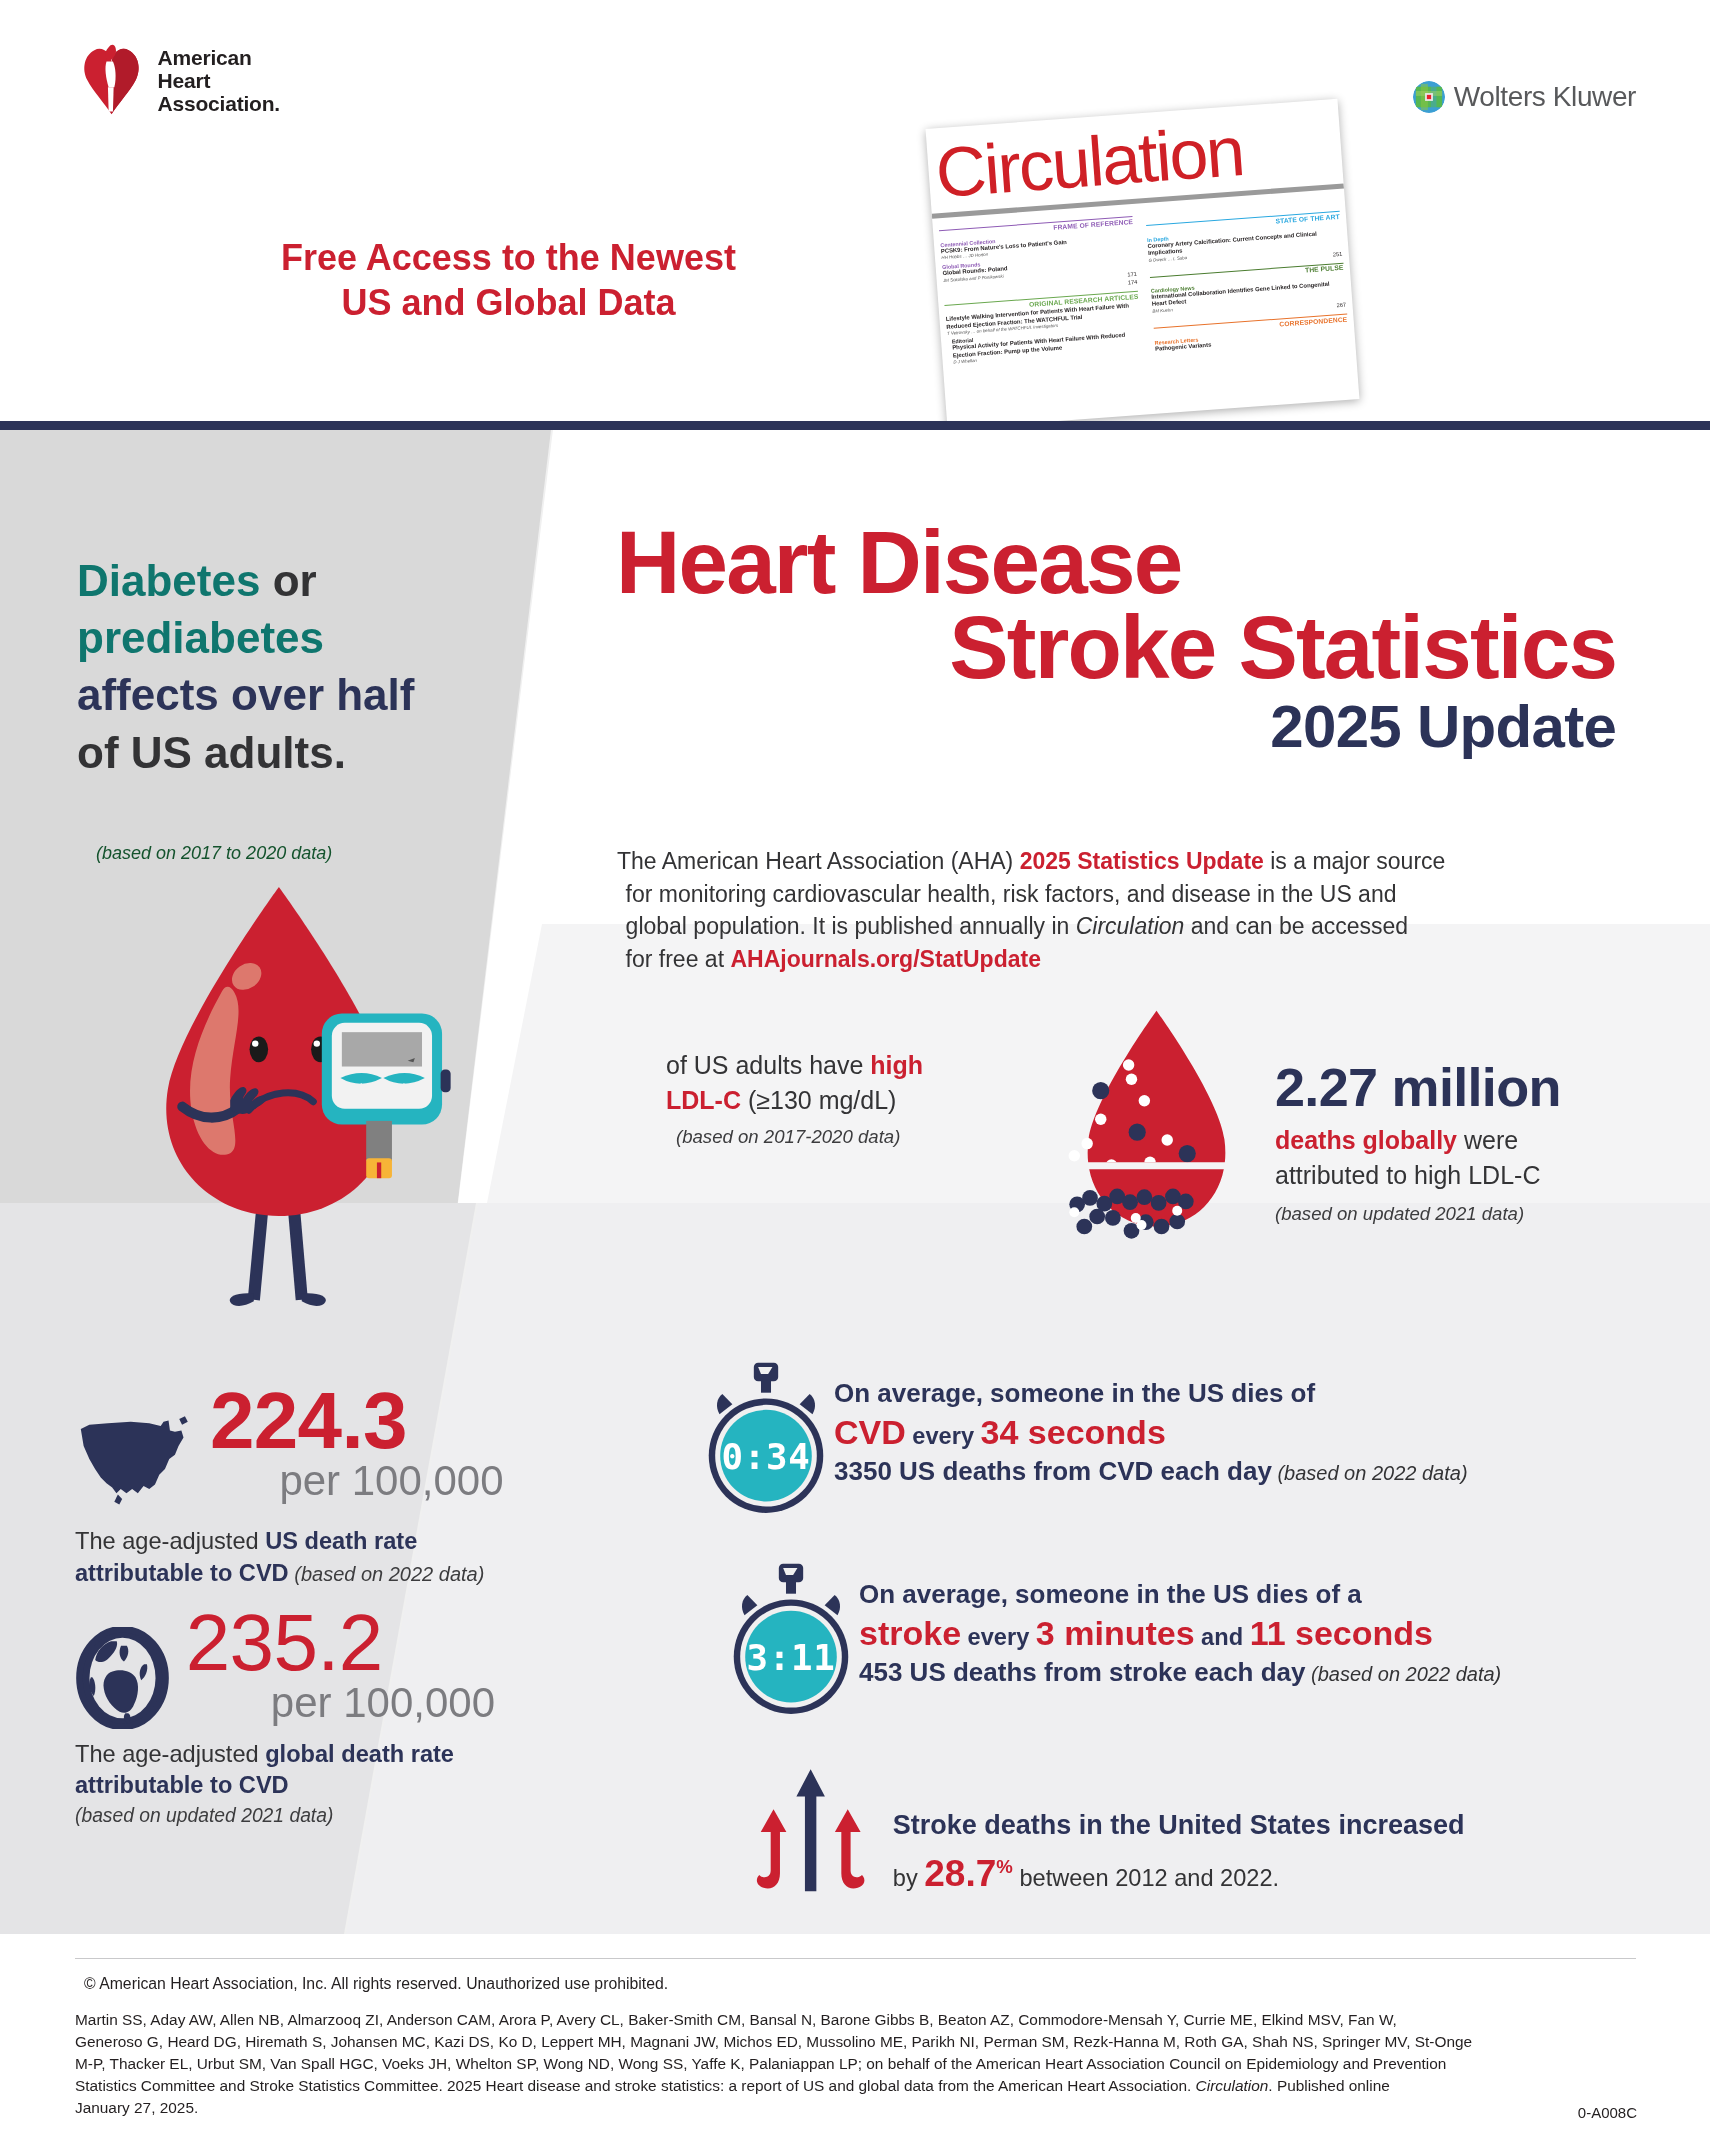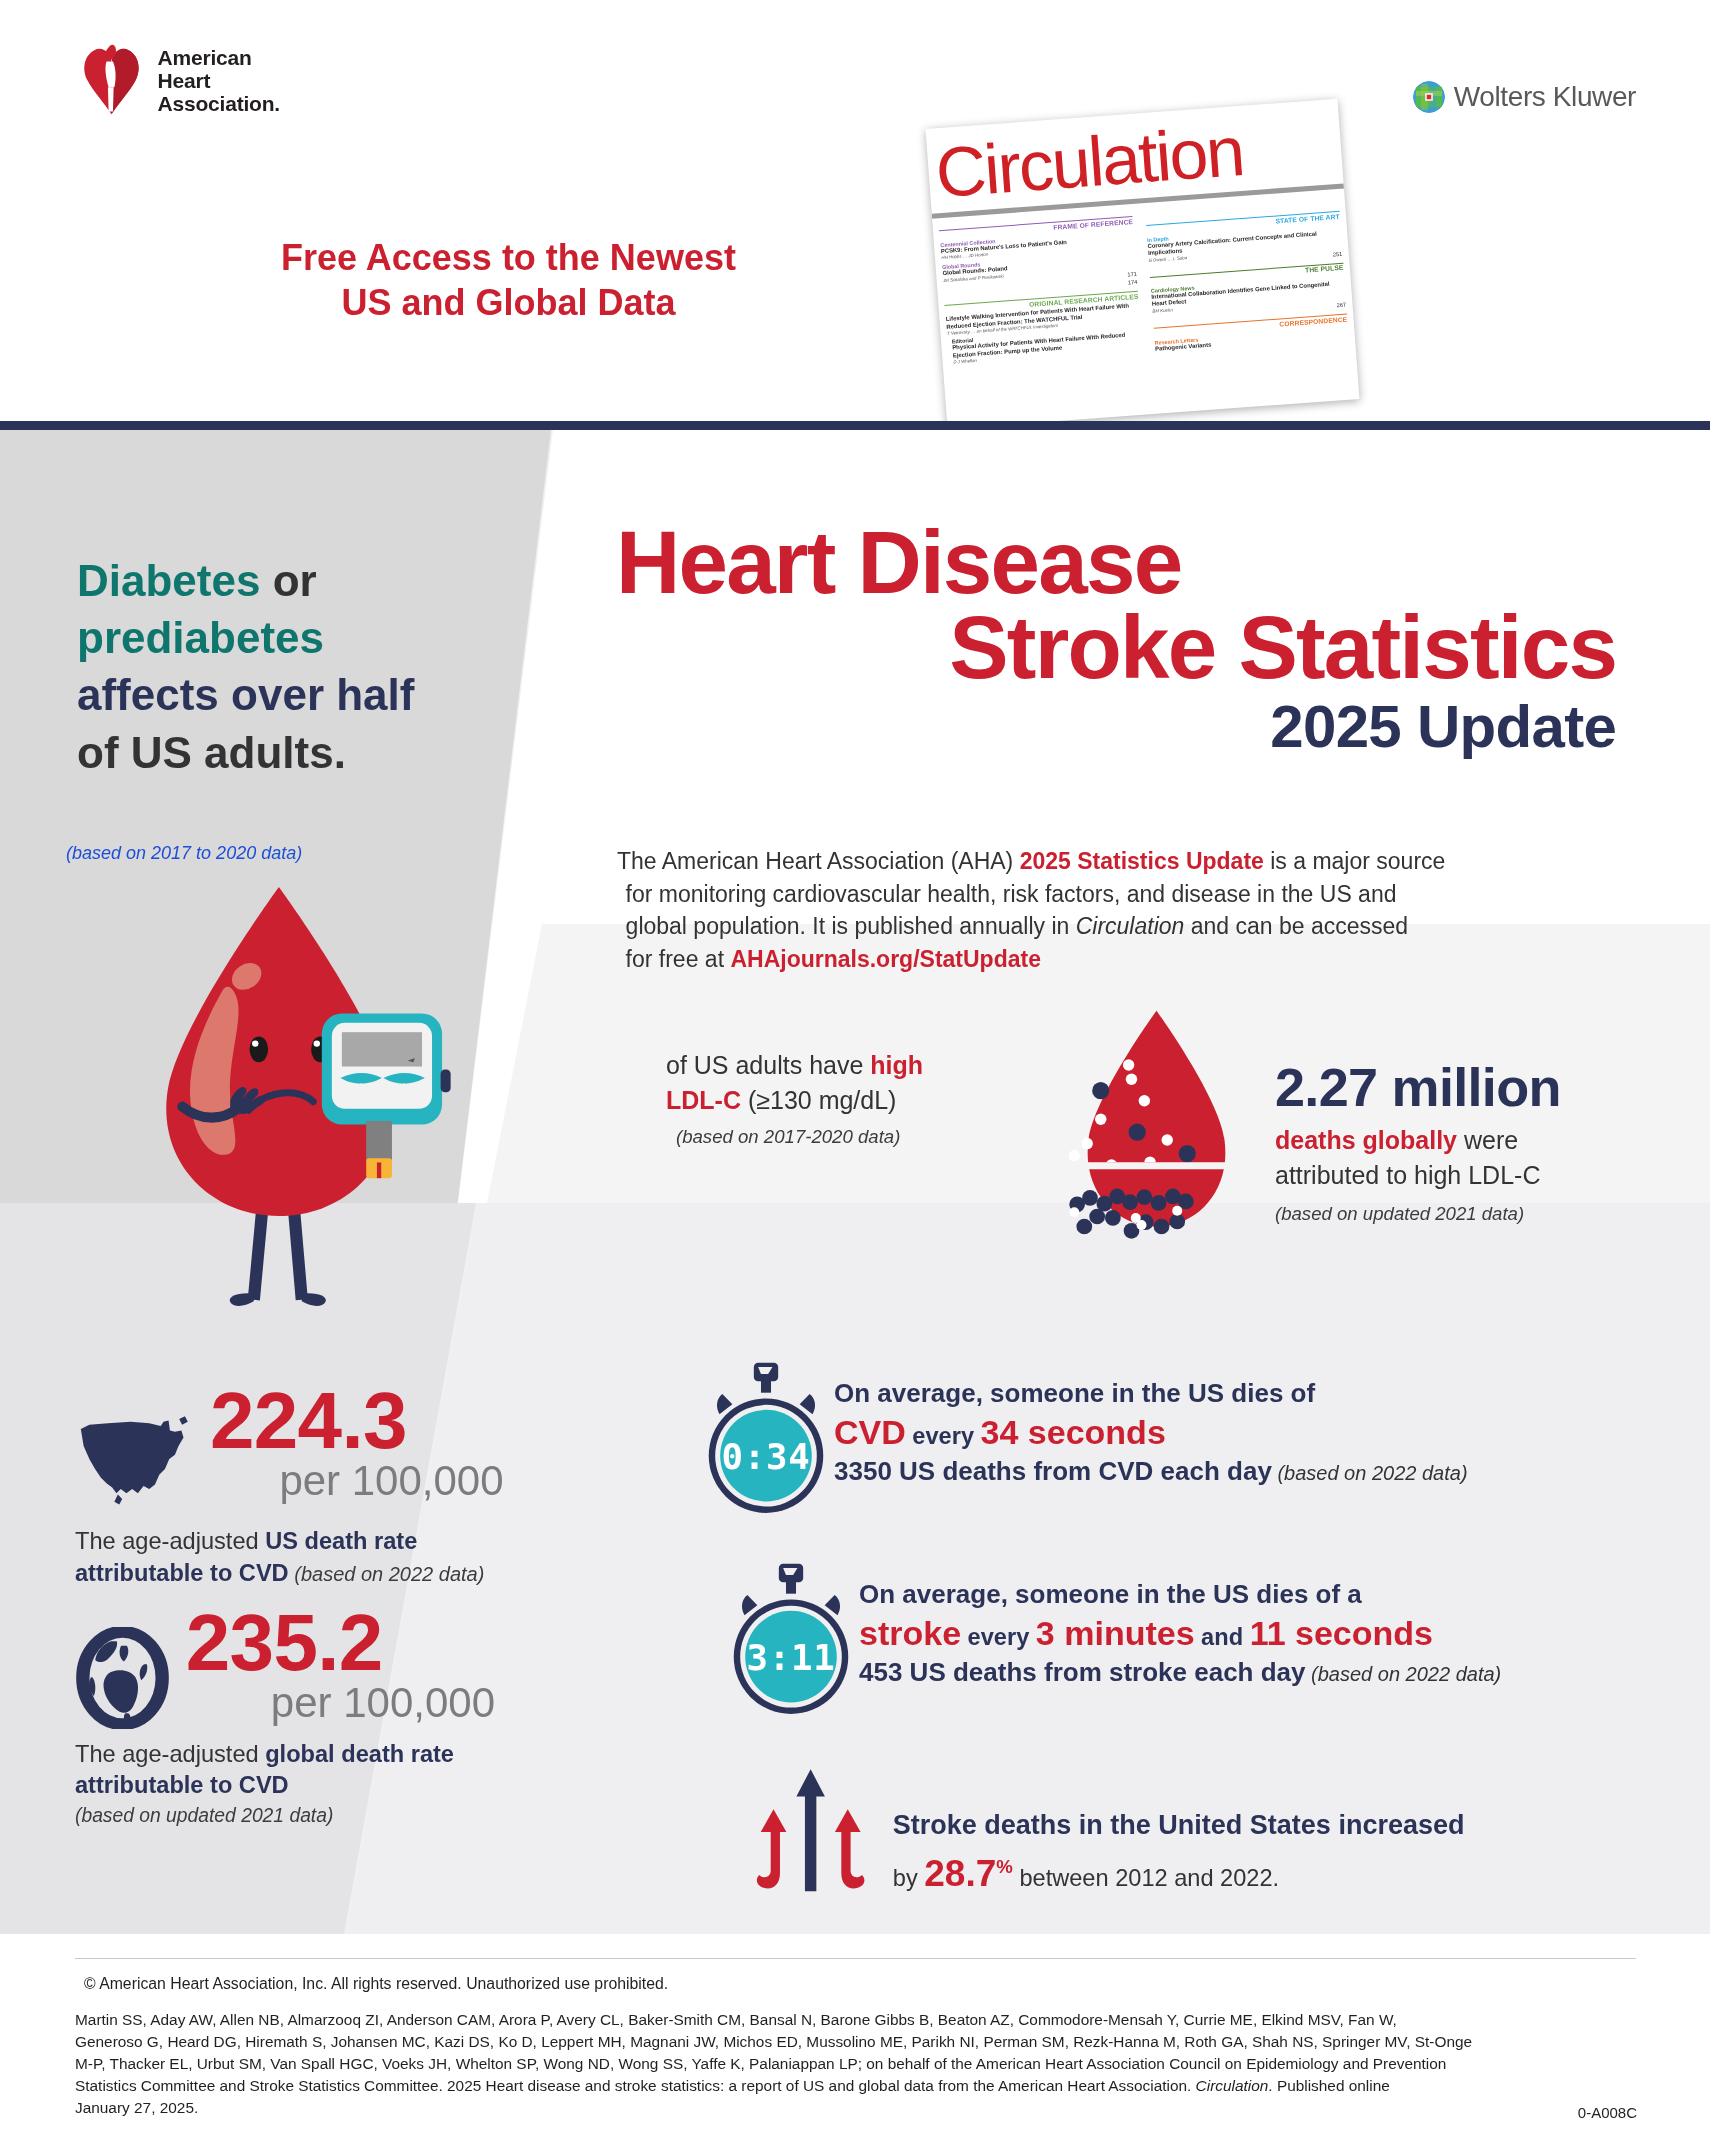--- a/index.html
+++ b/index.html
@@ -57,21 +57,21 @@
   #p-left-bot   { left:0;   top:773px; width:788px; height:731px; background:#e4e4e6;
                   clip-path:polygon(0 0, 476px 0, 344px 731px, 0 731px); }
   #p-right-bot  { left:0;   top:773px; width:1711px; height:731px; background:#efeff1;
                   clip-path:polygon(478px 0, 1711px 0, 1711px 731px, 346px 731px); }
 
   
   #lead-head { position:absolute; left:77px; top:122px; width:444px;
      font-size:44px; font-weight:bold; line-height:1.30; color:#333335; }
   #lead-head .rd { color:#0f766e; }
   #lead-head .nv { color:#2c3358; }
-  #lead-note { position:absolute; left:66px; top:413px; font-size:18px; font-style:italic; color:#1d4ed8; }
+  #lead-note { position:absolute; left:96px; top:413px; font-size:18px; font-style:italic; color:#14532d; }
 
   
   #mascot { position:absolute; left:107px; top:444px; width:401px; height:501px; }
 
   
   #title { position:absolute; left:616px; top:90px; width:1003px; }
   #title .l1 { font-size:89px; font-weight:bold; color:#cb2030; line-height:0.96; letter-spacing:-1.8px; }
   #title .l2 { font-size:89px; font-weight:bold; color:#cb2030; line-height:0.96; letter-spacing:-1.8px; text-align:right; padding-right:2.9px; }
   #title .amp { position:absolute; left:775px; top:-10.7px; font-size:140px; font-weight:bold; color:#c9c9c9;
      line-height:1; z-index:-1; }
@@ -109,21 +109,21 @@
   #rate-us .big { font-size:80px; font-weight:bold; color:#cb2030; line-height:0.95; letter-spacing:-0.7px; }
   #rate-us .per { font-size:42px; color:#7c7c80; line-height:1.05; text-align:center; padding-right:10px; }
   #rate-us .cap { font-size:23.6px; color:#333335; line-height:1.34; margin-top:10px; }
   #rate-us .cap b { color:#2c3358; }
   #rate-us .cap i { font-size:20px; font-style:italic; color:#3c3c3e; }
 
   #rate-glob { position:absolute; left:75px; top:1175px; width:508px; }
   #rate-glob .row { display:flex; align-items:flex-start; gap:15.8px; }
   #rate-glob .icon { width:95px; height:102px; flex:0 0 auto; margin-top:21.5px; }
   #rate-glob .nums { flex:1 1 auto; }
-  #rate-glob .big { font-size:80px; font-weight:bold; color:#cb2030; line-height:0.95; letter-spacing:-0.7px; }
+  #rate-glob .big { font-size:80px; font-weight:normal; color:#cb2030; line-height:0.95; letter-spacing:-0.7px; }
   #rate-glob .per { font-size:42px; color:#7c7c80; line-height:1.05; text-align:center; padding-right:2.9px; }
   #rate-glob .cap { font-size:23.6px; color:#333335; line-height:1.34; margin-top:10px; }
   #rate-glob .cap b { color:#2c3358; }
   #rate-glob .note { font-size:19.3px; font-style:italic; color:#3c3c3e; margin-top:2.9px; }
 
   
   .sw-row { position:absolute; display:flex; align-items:flex-start; }
   .sw-icon { width:136px; height:155px; flex:0 0 auto; }
   .sw-txt { padding-top:15.8px; }
   .sw-txt .l1 { font-size:26px; font-weight:bold; color:#2c3358; line-height:1.28; }

